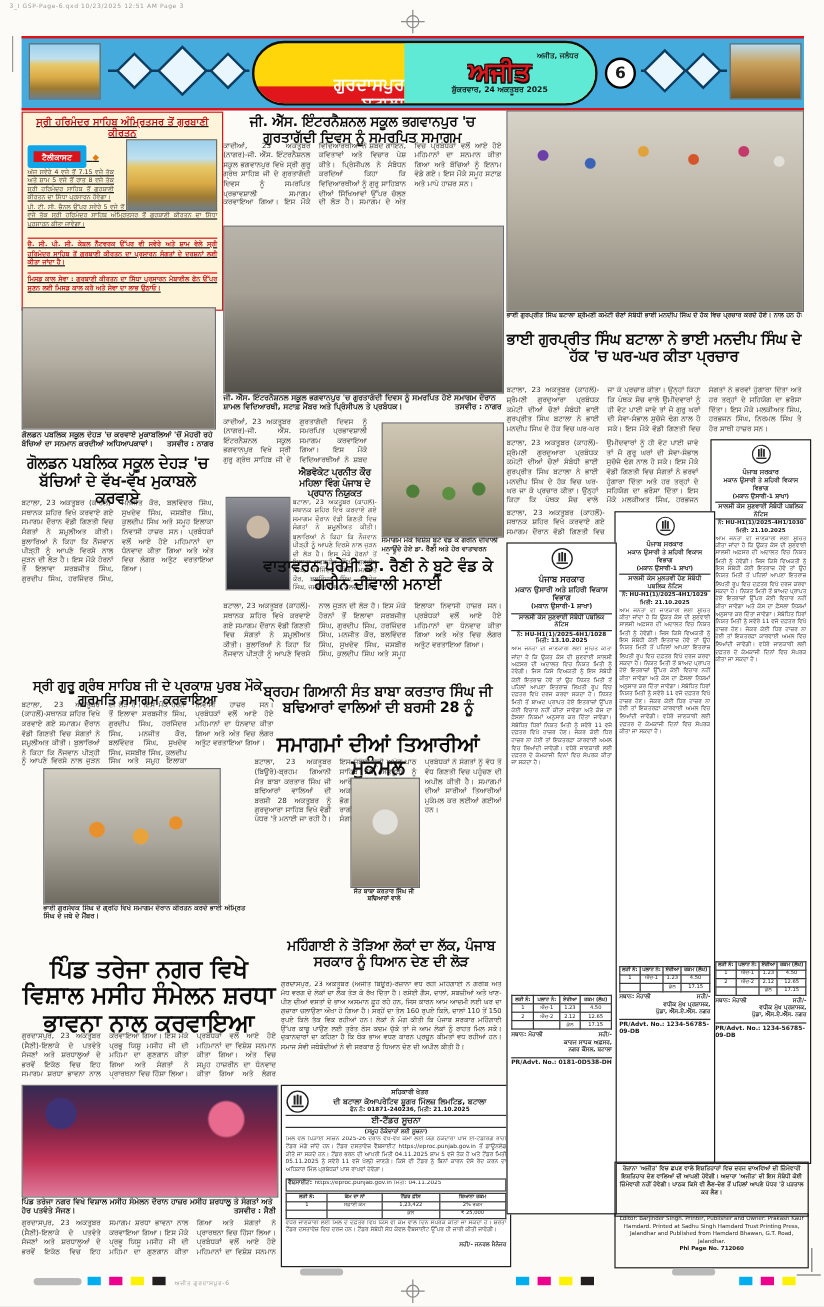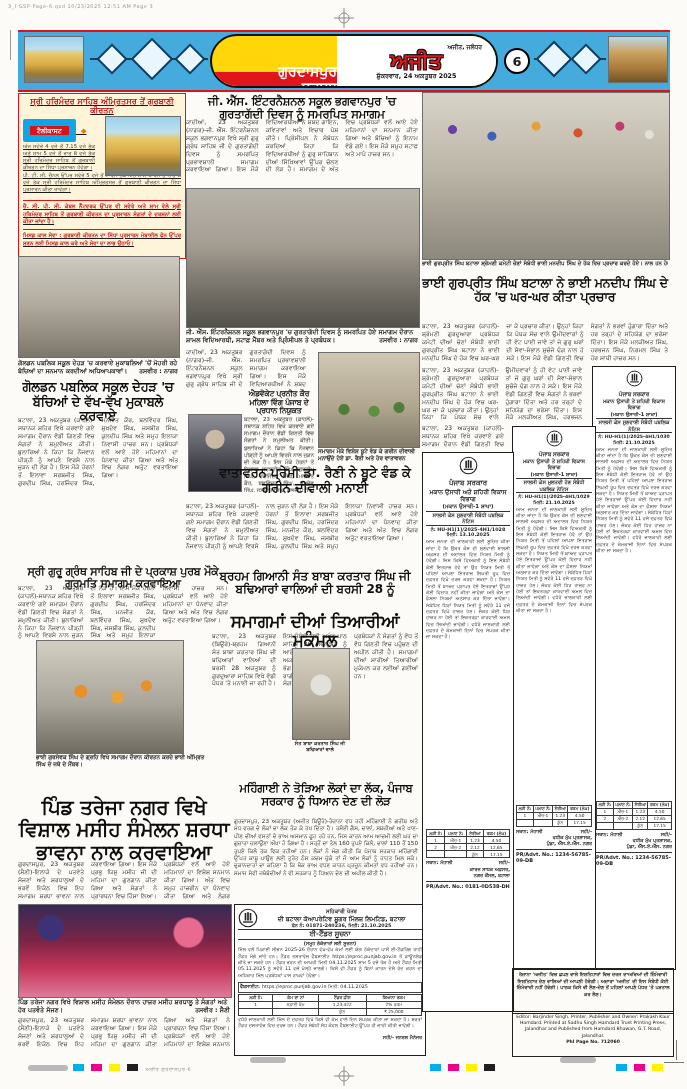--- a/index.html
+++ b/index.html
@@ -4,21 +4,21 @@
 <style>
   html,body{margin:0;padding:0;background:#cfcfcf;}
   #page{position:relative;width:687px;height:1089px;background:#fcfbf7;
         font-family:"DejaVu Sans",sans-serif;color:#1a1a1a;overflow:hidden;margin:0 auto;}
   .abs{position:absolute;}
   
   .band{background:#45aadc;border-top:2.5px solid #e01218;border-bottom:2.5px solid #e01218;}
   .oval{border:2.5px solid #101010;border-radius:28px;overflow:hidden;display:flex;background:#ffd60a;}
   .oval-left{background:#e0161c;color:#fff;width:44%;display:flex;flex-direction:column;
              align-items:flex-end;justify-content:center;font-weight:bold;font-size:14px;line-height:1.15;margin-top:36px;}
-  .oval-right{width:56%;display:flex;flex-direction:column;align-items:center;justify-content:center;background:#ffffff;}
+  .oval-right{width:56%;display:flex;flex-direction:column;align-items:center;justify-content:center;background:#5eead4;}
   .brand-top{font-size:6px;font-weight:bold;color:#111;align-self:flex-end;margin-right:14px;}
   .brand{font-size:21px;font-weight:bold;color:#e0161c;line-height:1;
          text-shadow:1px 1px 0 #111,-1px -1px 0 #111,1px -1px 0 #111,-1px 1px 0 #111;}
   .date-line{font-size:6.4px;font-weight:bold;color:#101010;}
   .pgnum{border:2.5px solid #000;border-radius:50%;background:#fff;width:22px;height:22px;
          display:flex;align-items:center;justify-content:center;font-weight:bold;font-size:13px;}
   
   .ph{position:absolute;border:0.5px solid #6d6d6d;background:#a8a296;}
   .ph-kids{background:linear-gradient(180deg,#cdc9c0 0%,#b3ada1 45%,#7c766b 100%);}
   .ph-school{background:linear-gradient(180deg,#b9b4ab 0%,#a49e93 40%,#6e6a62 78%,#54514b 100%);}
@@ -53,21 +53,21 @@
   .hd{font-weight:bold;text-align:center;color:#0c0c0c;line-height:1.12;letter-spacing:-0.2px;}
   .bd{font-size:6px;line-height:1.32;text-align:justify;color:#262626;overflow:hidden;}
   .cols2{column-count:2;column-gap:7px;}
   .cols3{column-count:3;column-gap:7px;}
   .cap{font-size:6.3px;font-weight:bold;line-height:1.25;color:#111;overflow:hidden;}
   .credit{float:right;font-weight:bold;}
   
   .kbox{background:#fdf4da;border:1.5px solid #e01218;padding:3px 4px;}
   .kbox .ttl{color:#c40f14;font-weight:bold;font-size:8.2px;text-align:center;line-height:1.15;}
   .chip{background:#d8141a;color:#fff;font-size:6.4px;font-weight:bold;padding:0.5px 7px;
-        display:inline-block;border:7px solid #0ea5e9;border-radius:2px;}
+        display:inline-block;border:5px solid #0ea5e9;border-radius:2px;}
   .ksm{font-size:5.2px;line-height:1.35;text-align:justify;color:#33302a;}
   .kred{font-size:5.4px;line-height:1.35;text-align:justify;color:#c40f14;font-weight:bold;
         border-top:1px solid #e01218;padding-top:2px;margin-top:2px;}
   
   .notice{position:absolute;border:1px solid #1e1e1e;background:#fff;padding:3px 3px;}
   .nh{text-align:center;font-weight:bold;line-height:1.25;}
   .nbody{font-size:4.8px;line-height:1.32;text-align:justify;color:#2c2c2c;overflow:hidden;}
   .ntable{width:100%;border-collapse:collapse;font-size:4.3px;text-align:center;}
   .ntable td,.ntable th{border:0.5px solid #3a3a3a;padding:0.5px 1px;}
   .sig{font-size:4.8px;font-weight:bold;line-height:1.3;}

